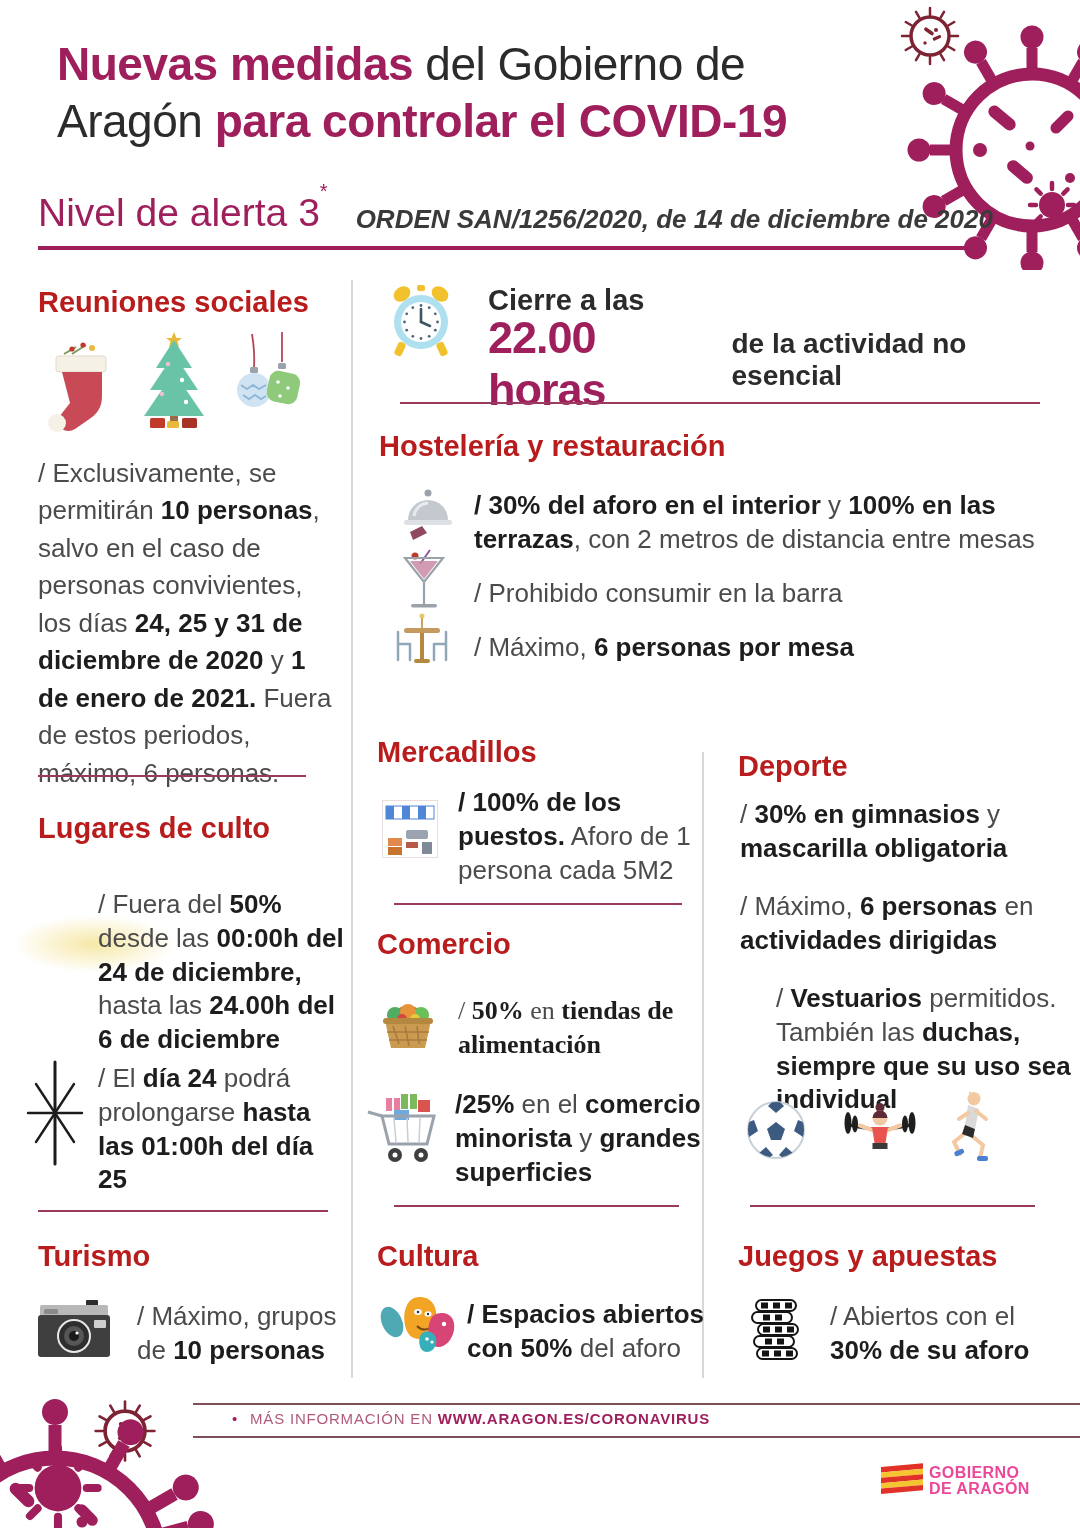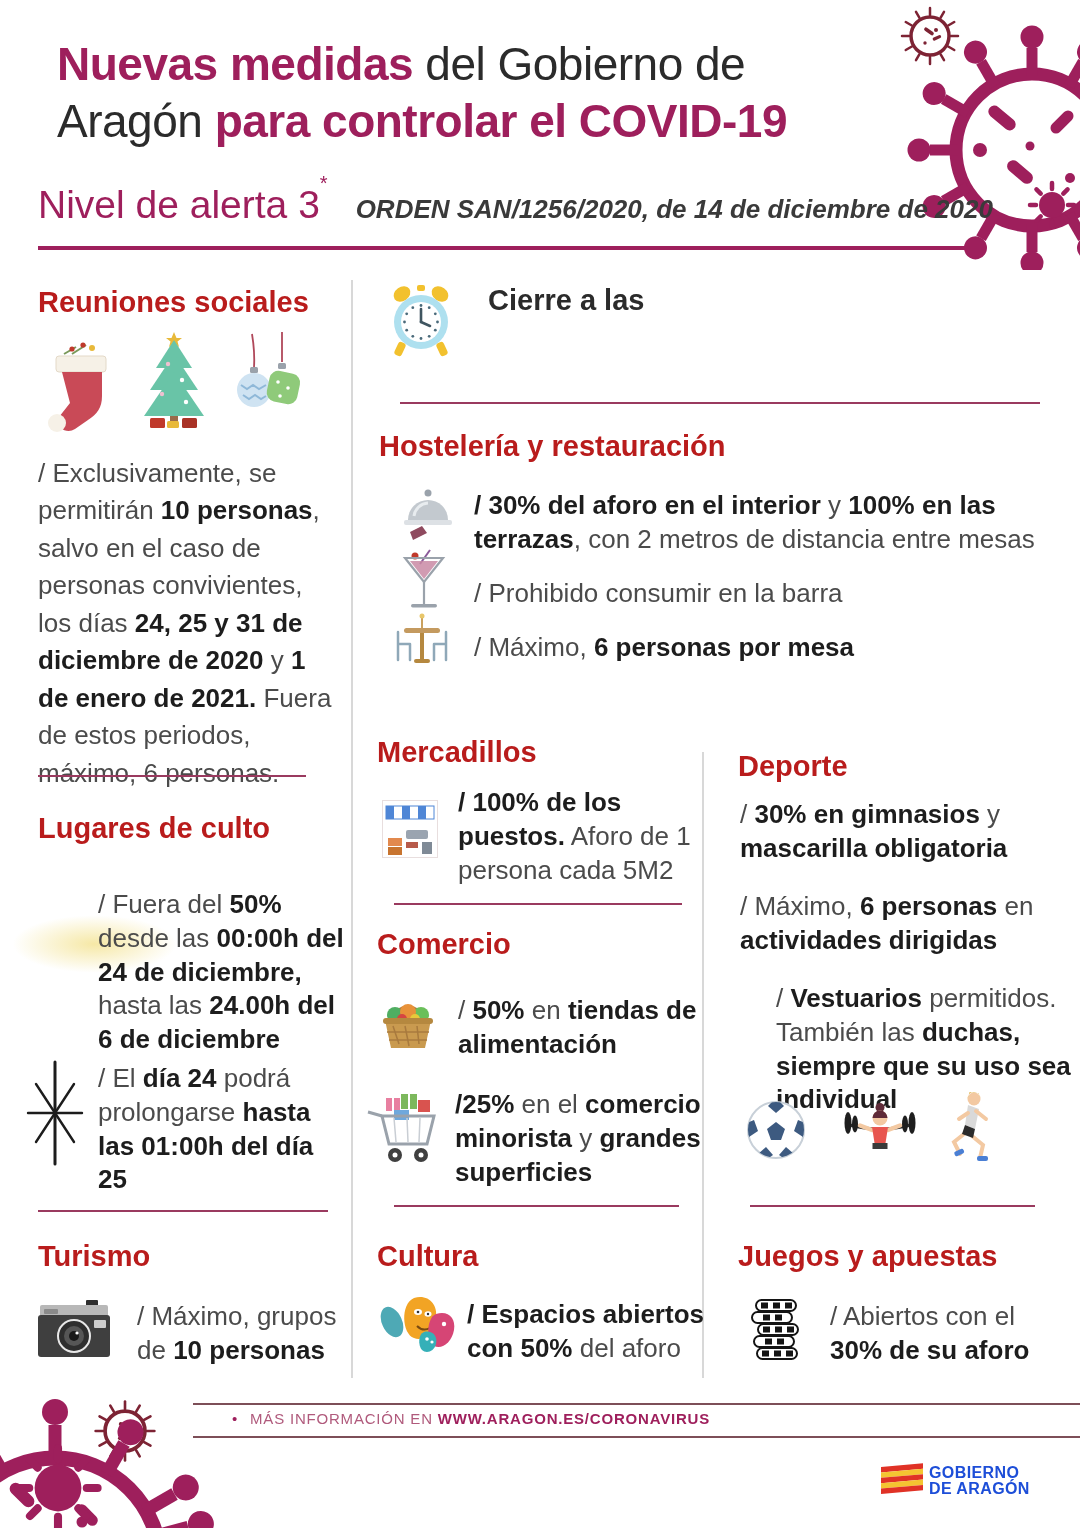--- a/index.html
+++ b/index.html
@@ -21,21 +21,21 @@
   .body{font-size:26px;line-height:1.3;color:#4b4b4b;margin:0;}
   .body b{color:#1d1d1d;font-weight:700;}
   .loose{line-height:1.44;}
   .cl1{font-size:29px;font-weight:700;color:#2b2b2b;}
   .cl2{display:flex;align-items:baseline;gap:10px;}
   .cl-time{font-size:45px;font-weight:700;color:#9e1f5c;letter-spacing:-1px;}
   .cl-tail{font-size:28px;font-weight:700;color:#2b2b2b;}
   .glow{background:radial-gradient(ellipse at center,rgba(244,228,150,0.85) 0%,rgba(244,228,150,0) 70%);}
   .finfo{font-size:15px;letter-spacing:0.8px;color:#b05a7c;display:flex;align-items:baseline;gap:12px;}
   .finfo b{color:#9e1f5c;font-weight:700;}
-  .logo-text{font-size:16px;font-weight:700;color:#1d4ed8;line-height:16px;letter-spacing:0.4px;}
+  .logo-text{font-size:16px;font-weight:700;color:#ec4899;line-height:16px;letter-spacing:0.4px;}
 </style>
 </head>
 <body>
 
 <div class="page">
 
   <svg class="abs" style="width:0;height:0" aria-hidden="true">
     <defs>
       <g id="spikeL" stroke="#9e1f5c">
         <line x1="74" y1="0" x2="102" y2="0" stroke-width="11"></line>
@@ -129,21 +129,21 @@
       <circle cx="27" cy="-41" r="5.5" fill="#9e1f5c"></circle>
       <use href="#minivirus" transform="translate(3,-75) scale(1.8)"></use>
     </g>
   </svg>
 
   <div class="abs title" style="left:38px;top:36px;width:880px;margin-left:19px;">
     <div><span class="accent">Nuevas medidas</span><span class="dark"> del Gobierno de</span></div>
     <div><span class="dark">Aragón </span><span class="accent">para controlar el COVID-19</span></div>
   </div>
 
-  <div class="abs alert-row" style="left:38px;top:172px;">
+  <div class="abs alert-row" style="left:38px;top:180px;align-items:flex-end;">
     <span class="alert"><span>Nivel de alerta 3</span><sup>*</sup></span>
     <span class="order">ORDEN SAN/1256/2020, de 14 de diciembre de 2020</span>
   </div>
 
   <div class="abs rule" style="left:38px;top:246px;width:937px;"></div>
 
   <div class="abs vline" style="left:351px;top:280px;height:1098px;"></div>
   <div class="abs vline" style="left:702px;top:752px;height:626px;"></div>
 
   <svg class="abs" style="left:386px;top:280px" width="70" height="80" viewBox="0 0 70 80">
@@ -167,20 +167,24 @@
       <circle cx="35" cy="25.5" r="1.4"></circle>
         <circle cx="43.2" cy="27.7" r="1.4"></circle>
         <circle cx="49.3" cy="33.8" r="1.4"></circle>
     </g>
     <g stroke="#3f5560" stroke-width="2.6" stroke-linecap="round">
       <line x1="35" y1="42" x2="35" y2="29"></line>
       <line x1="35" y1="42" x2="44" y2="46"></line>
     </g>
   </svg>
   <div class="abs cl1" style="left:488px;top:284px;">Cierre a las</div>
+  <div class="abs cl2" style="left:488px;top:312px;">
+    <span class="cl-time">22.00 horas</span>
+    <span class="cl-tail">de la actividad no esencial</span>
+  </div>
   <div class="abs div-m" style="left:400px;top:402px;width:640px;"></div>
 
   <h2 class="abs h2" style="left:38px;top:286px;">Reuniones sociales</h2>
 
   <svg class="abs" style="left:40px;top:332px" width="80" height="100" viewBox="0 0 80 100">
     <g stroke="#7a9a5a" stroke-width="2">
       <line x1="24" y1="22" x2="36" y2="15"></line>
         <line x1="32" y1="22" x2="46" y2="13"></line>
     </g>
     <circle cx="32" cy="17" r="2.6" fill="#c0392b"></circle>
@@ -295,21 +299,21 @@
     <path d="M8,32 H54 L48,60 H14 Z" fill="#c99a4f"></path>
     <rect x="6" y="30" width="50" height="6" rx="3" fill="#b5883f"></rect>
     <g stroke="#a87a3e" stroke-width="1.5">
       <line x1="16" y1="38" x2="22" y2="56"></line>
         <line x1="28" y1="38" x2="32" y2="58"></line>
         <line x1="40" y1="38" x2="42" y2="56"></line>
       <line x1="10" y1="44" x2="52" y2="44"></line>
         <line x1="12" y1="52" x2="50" y2="52"></line>
     </g>
   </svg>
-  <p class="abs body" style="left:458px;top:994px;width:248px;">
+  <p class="abs body" style="left:458px;top:994px;width:248px;font-family:Liberation Serif, serif;">
     <span>/ </span><b>50%</b><span> en </span><b>tiendas de alimentación</b>
   </p>
 
   <svg class="abs" style="left:364px;top:1092px" width="84" height="78" viewBox="0 0 84 78">
     <rect x="22" y="6" width="14" height="13" fill="#e87fa0"></rect>
       <line x1="29" y1="6" x2="29" y2="19" stroke="#fff" stroke-width="2"></line>
     <rect x="37" y="2" width="16" height="15" fill="#7cb85c"></rect>
       <line x1="45" y1="2" x2="45" y2="17" stroke="#fff" stroke-width="2"></line>
     <rect x="54" y="8" width="12" height="12" fill="#d9534f"></rect>
     <rect x="30" y="18" width="15" height="10" fill="#6fa8dc"></rect>

